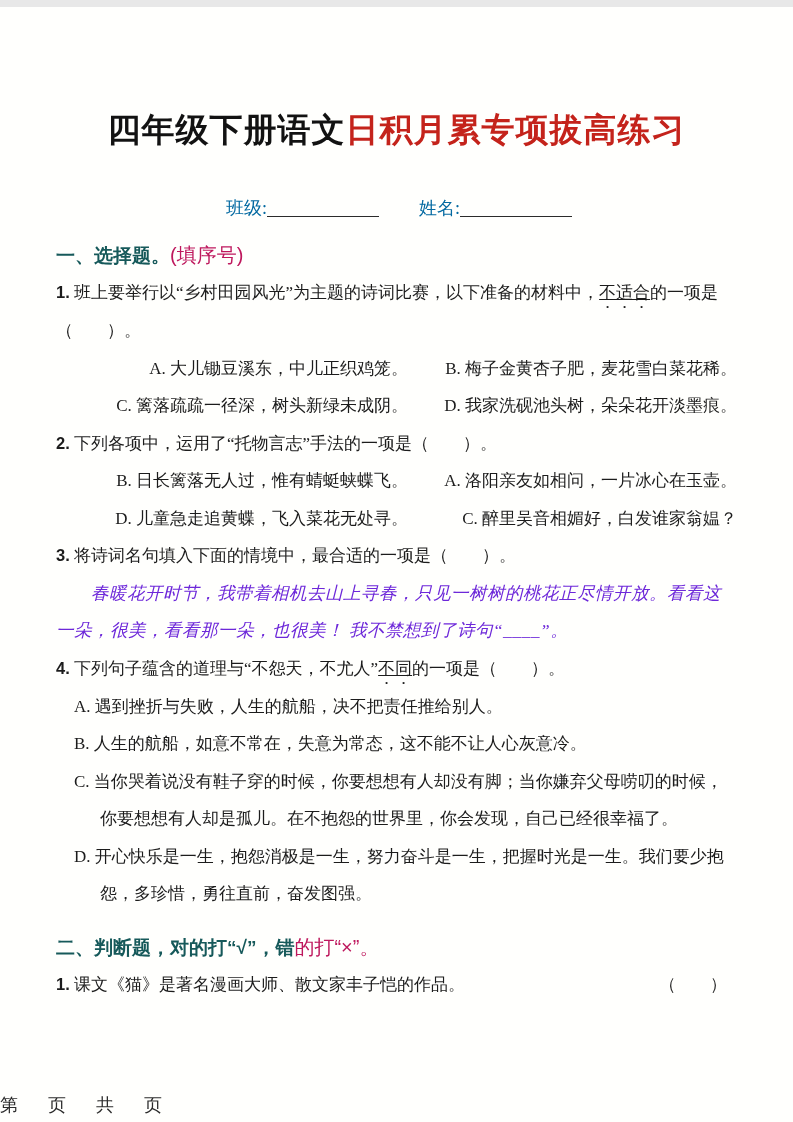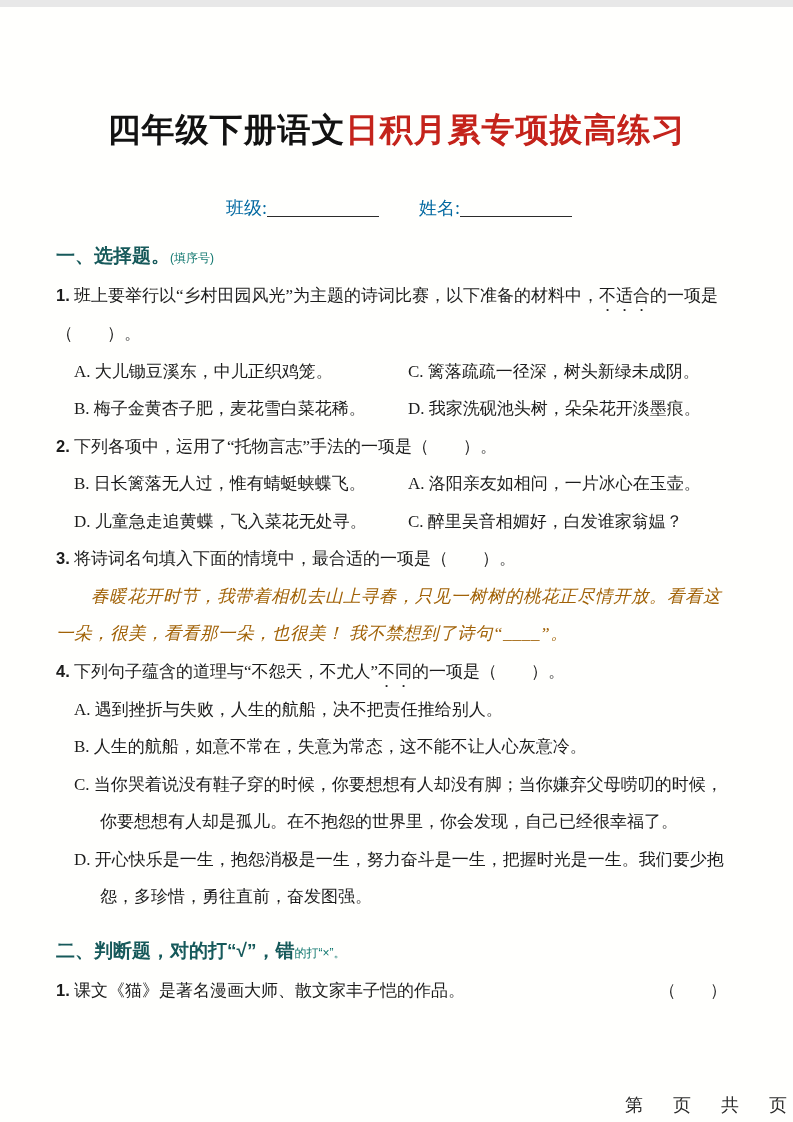--- a/index.html
+++ b/index.html
@@ -22,68 +22,68 @@
   .blank{
     display:inline-block;width:112px;border-bottom:1.6px solid #2b2b2b;
     height:18px;vertical-align:-3px;
   }
   .fields .gap{display:inline-block;width:40px;}
   .sec{
     margin:16px 0 0 0;
     font-family:"Liberation Sans","DejaVu Sans",sans-serif;
     font-size:19px;line-height:37px;color:#16595a;font-weight:bold;
   }
-  .sec .note{font-weight:normal;color:#0f766e;font-size:12px;}
+  .sec .note{font-weight:normal;color:#be185d;font-size:20px;}
   .stem{margin:0;font-size:17px;line-height:37.5px;}
   .qnum{font-family:"Liberation Sans","DejaVu Sans",sans-serif;font-weight:bold;font-size:16.5px;}
   .emph{
     -webkit-text-emphasis:filled dot #222;-webkit-text-emphasis-position:under right;
-    text-emphasis:filled dot #222;text-emphasis-position:under right;
+    text-emphasis:filled dot #222;text-emphasis-position:under right;text-decoration:underline;
   }
   .opts-grid{
     display:grid;grid-template-columns:334px 1fr;
-    padding-left:18px;font-size:17px;line-height:37.5px;
+    padding-left:18px;font-size:17px;line-height:37.5px;text-align:right;
   }
   .opt-full{
     margin:0;font-size:17px;line-height:37.5px;
     padding-left:44px;text-indent:-26px;
   }
   .passage{
     margin:0;font-style:italic;font-size:17.5px;line-height:37.5px;
-    text-indent:2em;letter-spacing:0.5px;color:#a16207;
+    text-indent:2em;letter-spacing:0.5px;color:#6d28d9;
   }
   .judge-row{
     display:flex;justify-content:space-between;align-items:baseline;
     font-size:17px;line-height:37.5px;margin:0;text-align:center;
   }
   .judge-row .bracket{padding-right:10px;color:#2b2b2b;}
   .footer{
     position:absolute;left:0;bottom:12px;width:100%;
-    text-align:right;font-size:18px;letter-spacing:6px;color:#2b2b2b;
+    text-align:left;font-size:18px;letter-spacing:6px;color:#2b2b2b;
     font-family:"Liberation Sans","DejaVu Sans",sans-serif;
   }
 </style>
 </head>
 <body>
 
 <div class="page">
 
   <h1 class="title"><span>四年级下册语文</span><span class="red">日积月累专项拔高练习</span></h1>
 
   <div class="fields">
     <span>班级:</span><span class="blank"></span><span class="gap"></span><span>姓名:</span><span class="blank"></span>
   </div>
 
   <h2 class="sec"><span>一、选择题。</span><span class="note">(填序号)</span></h2>
 
   <p class="stem"><span class="qnum">1.</span> <span>班上要举行以“乡村田园风光”为主题的诗词比赛，以下准备的材料中，</span><span class="emph">不适合</span><span>的一项是（　　）。</span></p>
   <div class="opts-grid">
     <span>A. 大儿锄豆溪东，中儿正织鸡笼。</span>
+    <span>B. 梅子金黄杏子肥，麦花雪白菜花稀。</span>
     <span>C. 篱落疏疏一径深，树头新绿未成阴。</span>
-    <span>B. 梅子金黄杏子肥，麦花雪白菜花稀。</span>
     <span>D. 我家洗砚池头树，朵朵花开淡墨痕。</span>
   </div>
 
   <p class="stem"><span class="qnum">2.</span> <span>下列各项中，运用了“托物言志”手法的一项是（　　）。</span></p>
   <div class="opts-grid">
     <span>B. 日长篱落无人过，惟有蜻蜓蛱蝶飞。</span>
     <span>A. 洛阳亲友如相问，一片冰心在玉壶。</span>
     <span>D. 儿童急走追黄蝶，飞入菜花无处寻。</span>
     <span>C. 醉里吴音相媚好，白发谁家翁媪？</span>
   </div>

